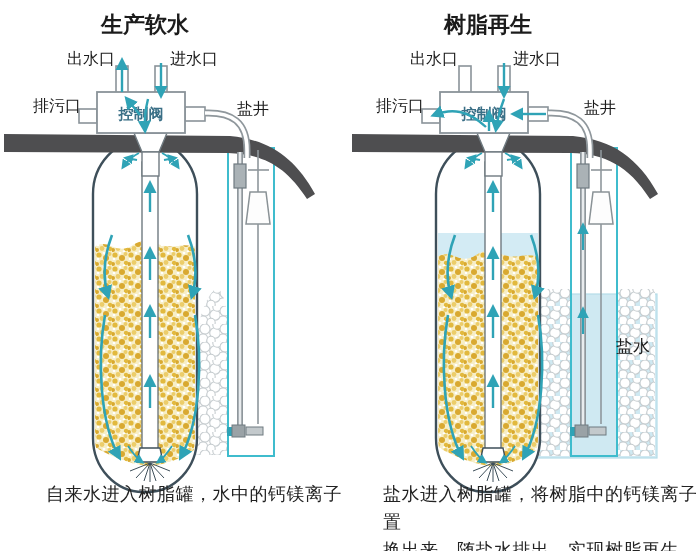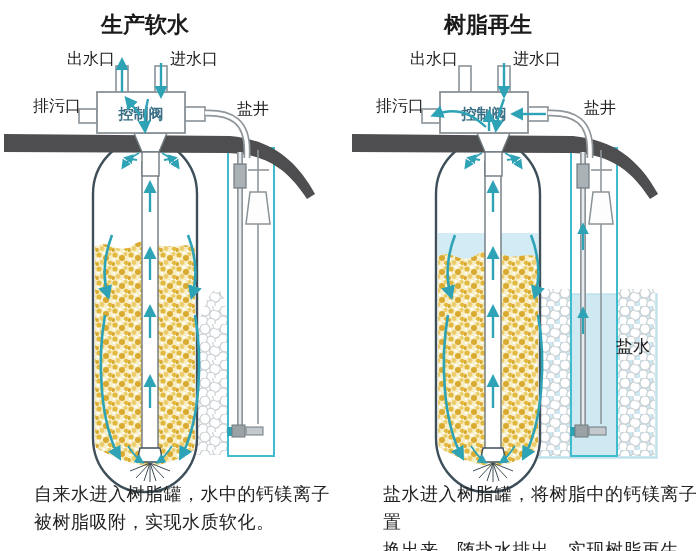--- a/index.html
+++ b/index.html
@@ -5,21 +5,21 @@
   html,body{margin:0;padding:0;background:#ffffff;}
   .stage{position:relative;width:700px;height:551px;background:#ffffff;overflow:hidden;
          font-family:"Liberation Sans","DejaVu Sans",sans-serif;}
   svg{position:absolute;left:0;top:0;}
   .title-txt{font-size:22px;font-weight:bold;fill:#1b1b1b;}
   .lbl-txt{font-size:16px;fill:#1b1b1b;}
   .valve-txt{font-size:15px;font-weight:bold;fill:#3a6f86;}
   .brine-txt{font-size:17px;fill:#1b1b1b;}
   .caption{position:absolute;width:320px;color:#222;font-size:18px;line-height:28px;
            letter-spacing:.5px;}
-  .cap-left{left:34px;top:480px;}
+  .cap-left{left:46px;top:480px;}
   .cap-right{left:383px;top:480px;}
 </style>
 </head>
 <body>
 
 <div class="stage">
 
 <svg width="700" height="551" viewBox="0 0 700 551">
   <defs>
     <marker id="ah" viewBox="0 0 10 10" refX="7" refY="5" markerWidth="5.5" markerHeight="5.5" orient="auto-start-reverse">
@@ -246,20 +246,19 @@
     <text x="434" y="64" text-anchor="middle" class="lbl-txt">出水口</text>
     <text x="537" y="64" text-anchor="middle" class="lbl-txt">进水口</text>
     <text x="400" y="111" text-anchor="middle" class="lbl-txt">排污口</text>
     <text x="600" y="113" text-anchor="middle" class="lbl-txt">盐井</text>
     <text x="616" y="352" class="brine-txt">盐水</text>
   </g>
 </svg>
 
 <div class="caption cap-left">
   <div>自来水进入树脂罐，水中的钙镁离子</div>
-  <div>被树脂吸附，实现水质软化。</div>
 </div>
 <div class="caption cap-right">
   <div>盐水进入树脂罐，将树脂中的钙镁离子置</div>
   <div>换出来，随盐水排出，实现树脂再生。</div>
 </div>
 
 </div>
 
 </body></html>

